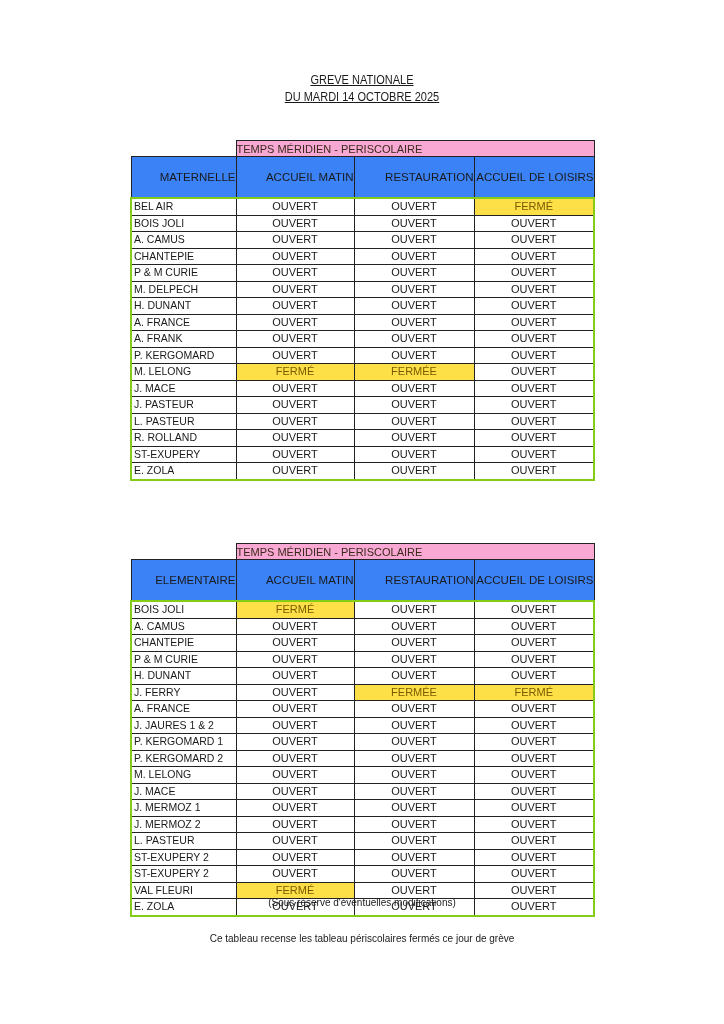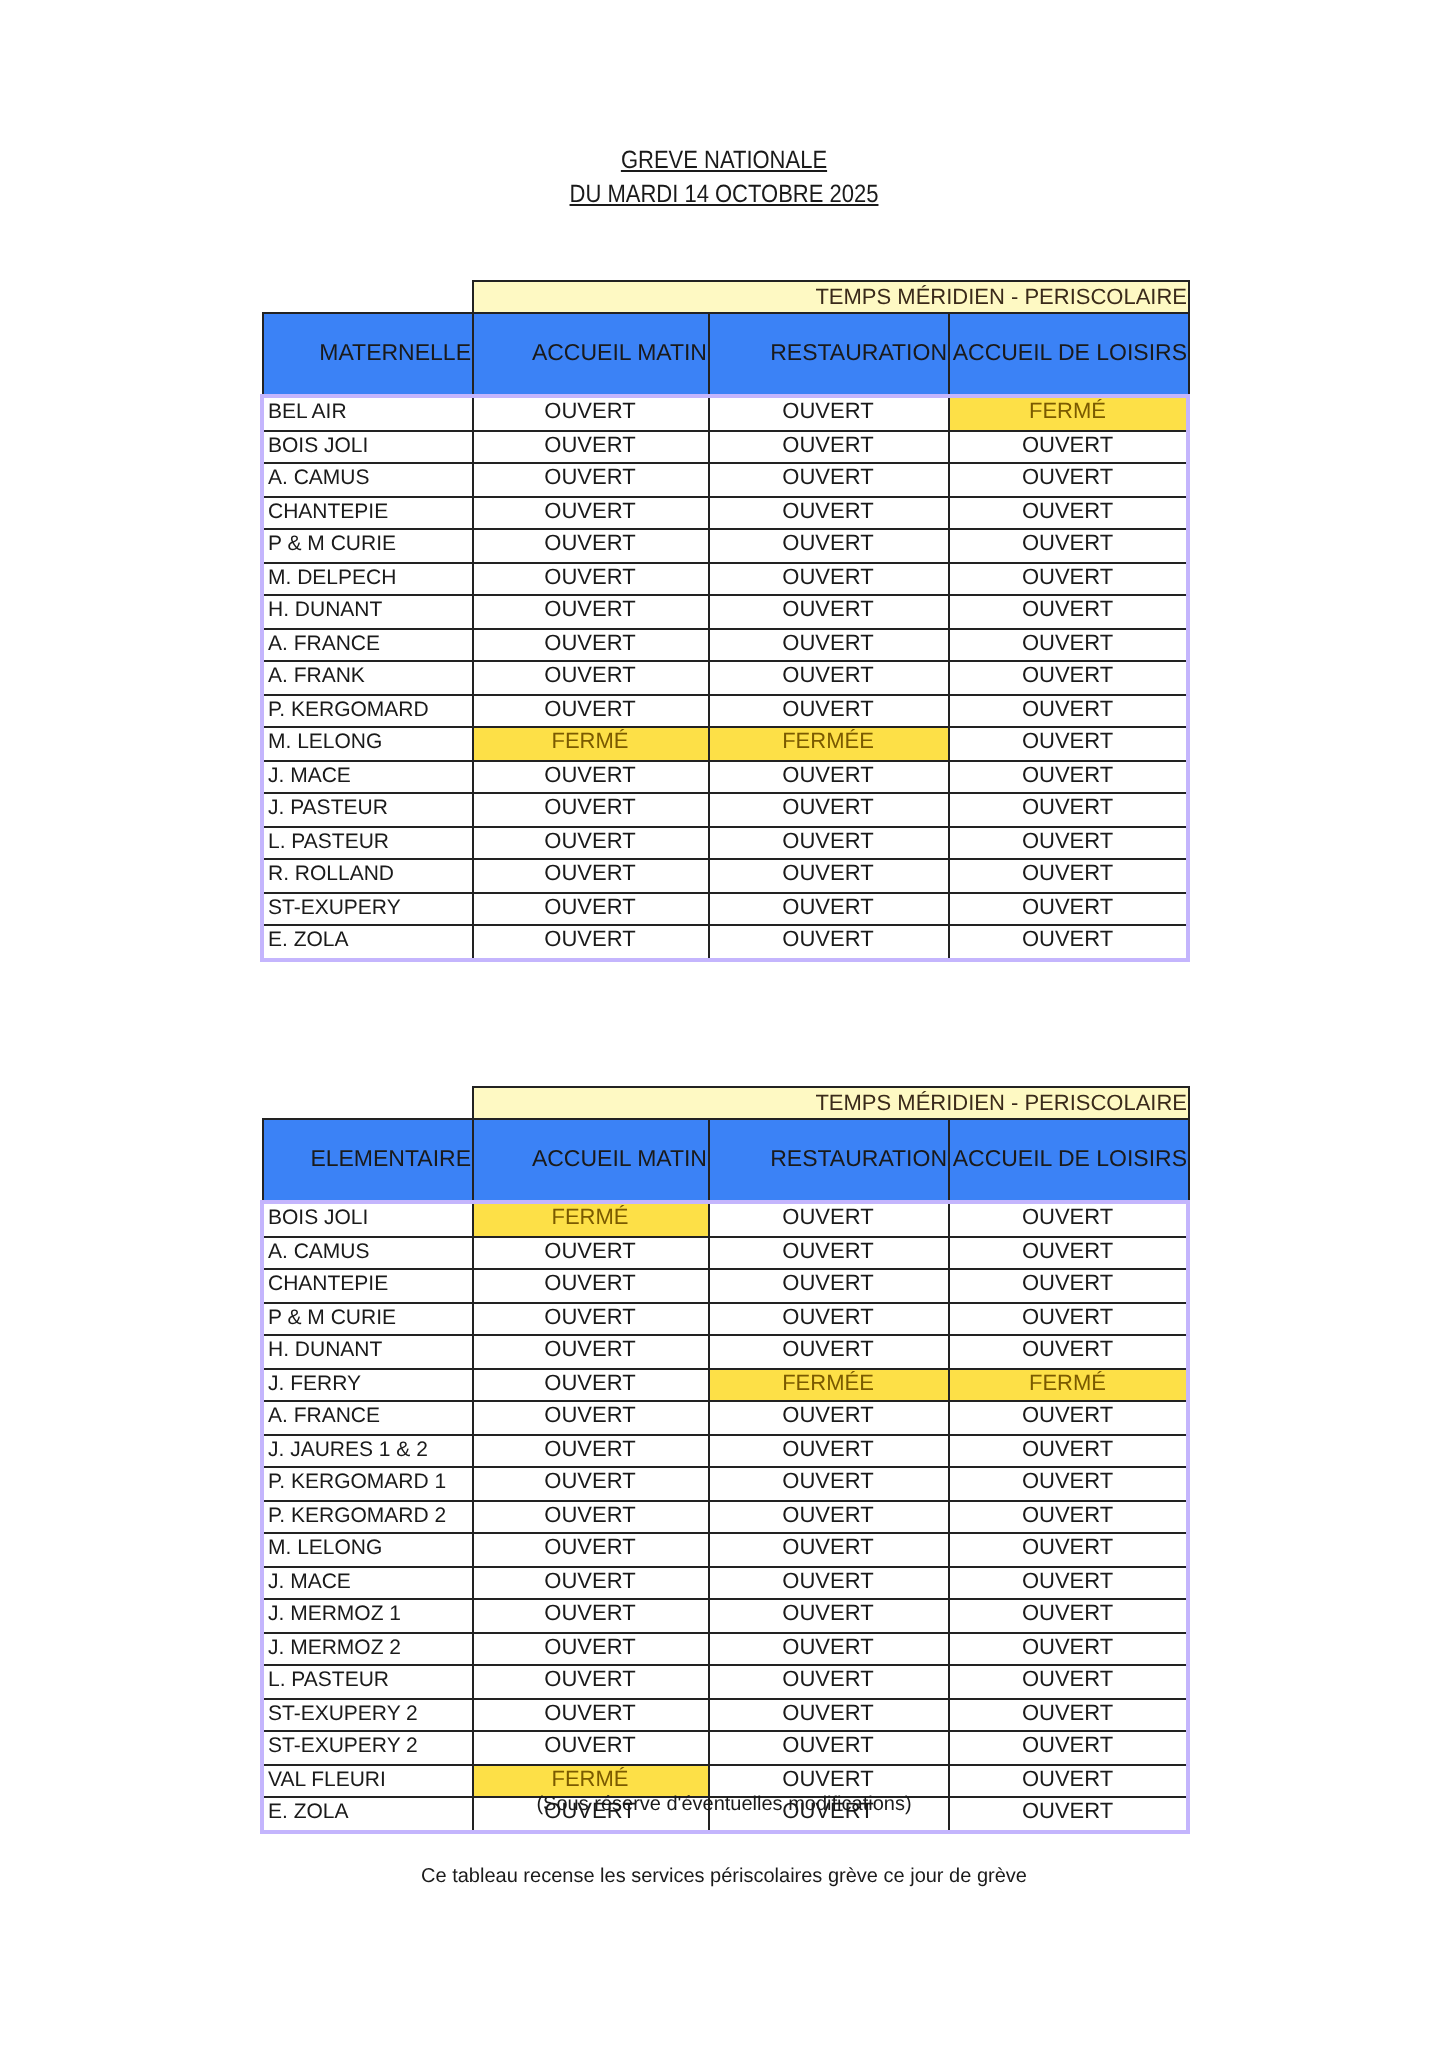--- a/index.html
+++ b/index.html
@@ -18,32 +18,32 @@
     .tbl {
       position: absolute; left: 130px; width: 463px;
       border-collapse: collapse; table-layout: fixed;
       font-size: 11px;
     }
     .tbl td, .tbl th {
       border: 1px solid #222; padding: 0; overflow: hidden; white-space: nowrap;
     }
     .tbl .band-empty { border: none; background: transparent; }
     .tbl .band {
-      background: #fef9c3; color: #3a2a1a; text-align: right; font-weight: normal;
+      background: #f9a8d4; color: #3a2a1a; text-align: left; font-weight: normal;
       height: 15px; font-size: 11px; border: 1.5px solid #222;
     }
     .tbl .hdr {
       background: #3b82f6; text-align: right; font-weight: normal;
       height: 40px; font-size: 11.5px; border: 1.5px solid #222;
     }
     .tbl td.name { text-align: left; padding-left: 2px; font-size: 10.5px; }
     .tbl td.val { text-align: center; font-size: 11px; }
     .tbl td.closed { background: #fde047; color: #7a5a00; }
     .tbl tr.row td { height: 15.5px; line-height: 15px; }
-    .tbl tbody { border: 2px solid #c4b5fd; }
+    .tbl tbody { border: 2px solid #84cc16; }
     .tbl1 { top: 140px; }
     .tbl2 { top: 543px; }
     .note {
       position: absolute; left: 0; width: 724px; text-align: center;
       font-size: 10px; line-height: 16px;
     }
     .note.n1 { top: 931px; }
     .note.n2 { top: 895px; }
   </style>
 </head>
@@ -307,14 +307,14 @@
       </tr>
       <tr class="row">
         <td class="name">E. ZOLA</td>
         <td class="val">OUVERT</td>
         <td class="val">OUVERT</td>
         <td class="val">OUVERT</td>
       </tr>
     </tbody>
 </table>
 
-<div class="note n1">Ce tableau recense les services périscolaires grève ce jour de grève</div>
+<div class="note n1">Ce tableau recense les tableau périscolaires fermés ce jour de grève</div>
 <div class="note n2">(Sous réserve d'éventuelles modifications)</div>
 
 </body></html>

